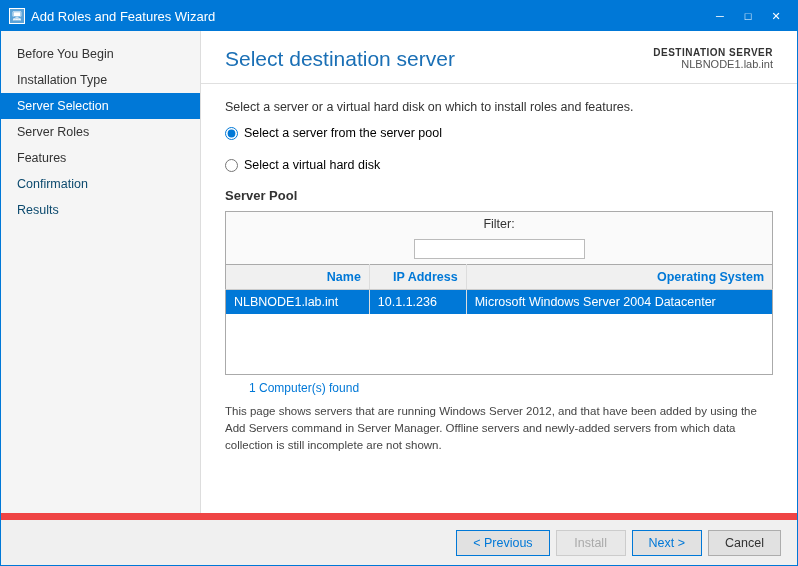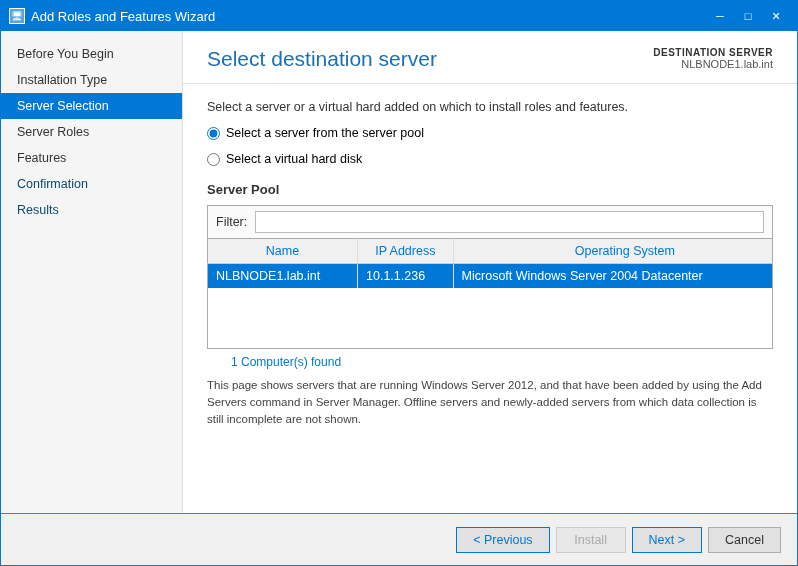--- a/index.html
+++ b/index.html
@@ -76,21 +76,21 @@
       justify-content: center;
     }
 
     .main-content {
       display: flex;
       flex: 1;
       overflow: hidden;
     }
 
     .sidebar {
-      width: 182px;
+      width: 200px;
       background: #f5f5f5;
       border-right: 1px solid #ddd;
       padding-top: 10px;
       flex-shrink: 0;
     }
 
     .sidebar-item {
       padding: 6px 16px;
       cursor: pointer;
       color: #333;
@@ -152,21 +152,21 @@
 
     .instruction-text {
       font-size: 12.5px;
       color: #333;
       margin-bottom: 12px;
     }
 
     .radio-group {
       display: flex;
       flex-direction: column;
-      gap: 12px;
+      gap: 18px;
       margin-bottom: 16px;
     }
 
     .radio-item {
       display: flex;
       align-items: center;
       gap: 6px;
       font-size: 12.5px;
       cursor: pointer;
     }
@@ -190,20 +190,21 @@
 
     .filter-row {
       display: flex;
       align-items: center;
       gap: 8px;
       margin-bottom: 0;
       border: 1px solid #aaa;
       border-bottom: none;
       padding: 5px 8px;
       background: #fafafa;
+      flex-direction: column;
     }
 
     .filter-label {
       font-size: 12.5px;
       color: #333;
       white-space: nowrap;
     }
 
     .filter-input {
       flex: 1;
@@ -219,23 +220,23 @@
       border-collapse: collapse;
       border: 1px solid #aaa;
     }
 
     .server-table thead tr {
       background: #f0f0f0;
     }
 
     .server-table th {
       padding: 5px 8px;
-      text-align: center;
-      font-size: 12.5px;
-      font-weight: 400;
+      text-align: right;
+      font-size: 12.5px;
+      font-weight: 700;
       color: #0078d7;
       border-bottom: 1px solid #ccc;
       border-right: 1px solid #ddd;
     }
 
     .server-table th:last-child { border-right: none; padding-left: 32px; }
 
     .server-table td {
       padding: 5px 8px;
       font-size: 12.5px;
@@ -263,21 +264,21 @@
 
     .info-text {
       font-size: 11.5px;
       color: #444;
       line-height: 1.5;
     }
 
     .footer {
       height: 52px;
       background: #f0f0f0;
-      border-top: 1px solid #ef4444;
+      border-top: 7px solid #ef4444;
       display: flex;
       align-items: center;
       justify-content: flex-end;
       padding: 0 16px;
       gap: 6px;
       flex-shrink: 0;
     }
 
     .footer-btn {
       padding: 5px 16px;
@@ -348,21 +349,21 @@
     <div class="content-area">
       <div class="page-header">
         <h1 class="page-title">Select destination server</h1>
         <div class="destination-server">
           <div class="label">DESTINATION SERVER</div>
           <div>NLBNODE1.lab.int</div>
         </div>
       </div>
 
       <div class="page-body">
-        <p class="instruction-text">Select a server or a virtual hard added on which to install roles and features.</p>
+        <p class="instruction-text">Select a server or a virtual hard disk on which to install roles and features.</p>
 
         <div class="radio-group">
           <label class="radio-item">
             <input type="radio" name="server-type" checked="" style="">
             <span>Select a server from the server pool</span>
           </label>
           <label class="radio-item">
             <input type="radio" name="server-type" style="">
             <span>Select a virtual hard disk</span>
           </label>

